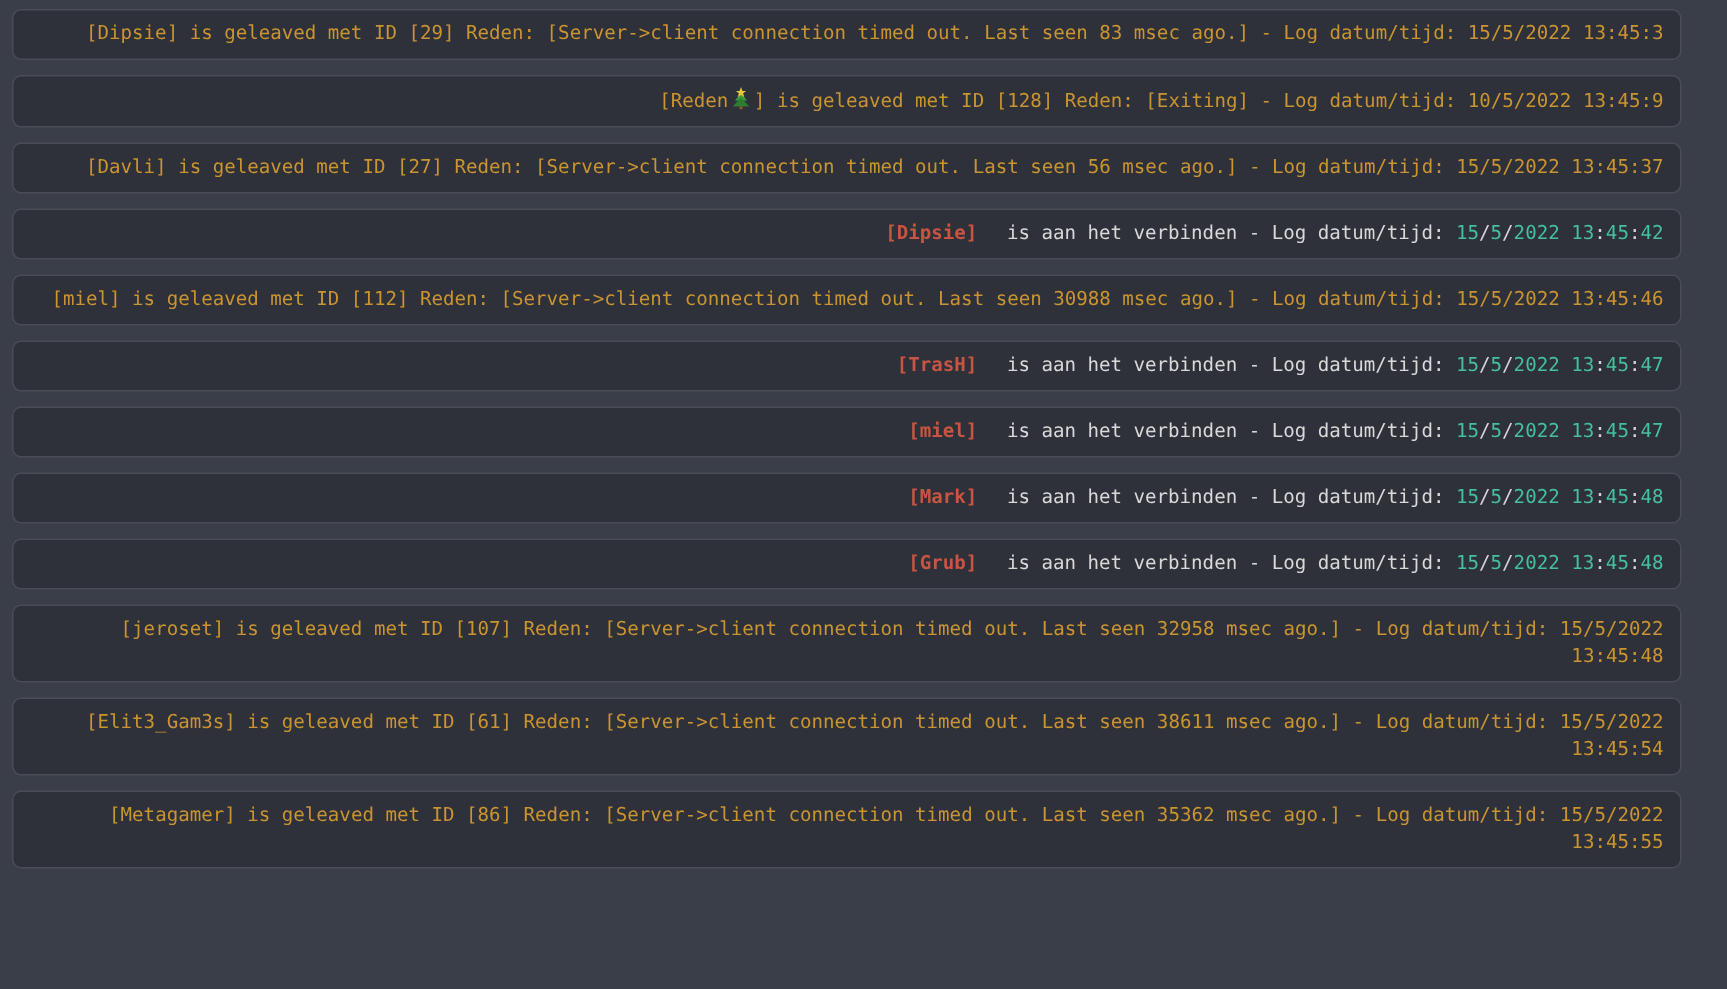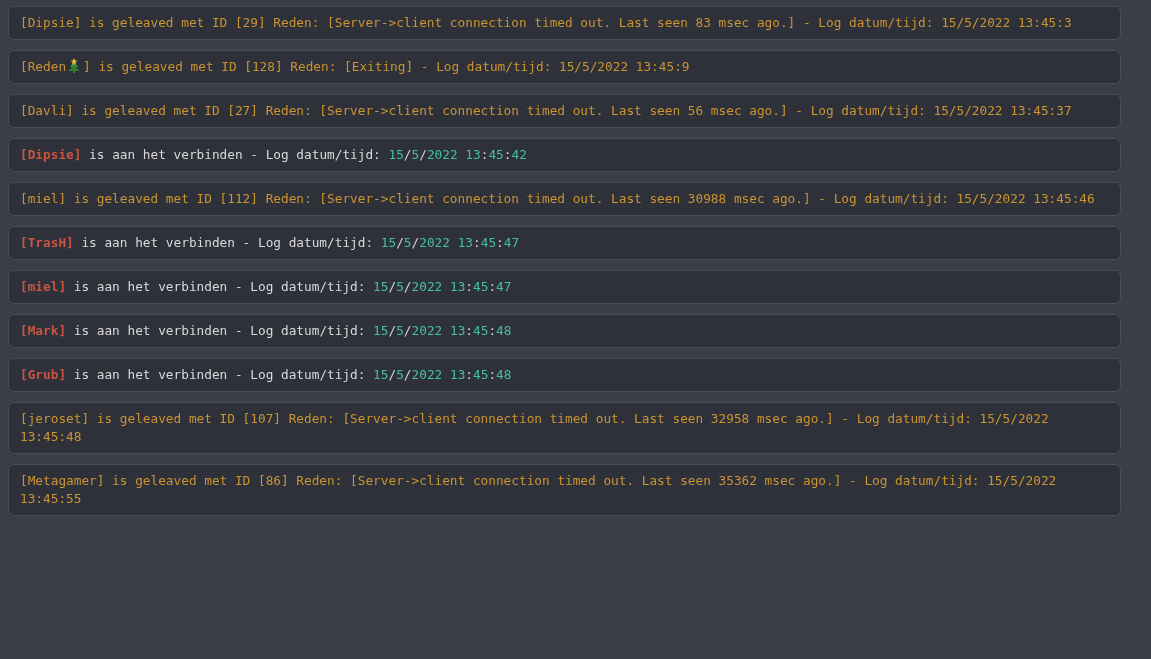--- a/index.html
+++ b/index.html
@@ -25,24 +25,25 @@
     line-height: 18px;
   }
   .log-row {
     background: var(--row_bg);
     border: 1px solid var(--row_border);
     border-radius: 6px;
     padding: 7px 11px;
     margin: 0 0 10px 0;
     white-space: normal;
     word-break: normal;
+    text-align: right;
   }
   .seg-orange { color: var(--orange); }
   .seg-red { color: var(--red); font-weight: bold; }
-  .seg-white { color: var(--white); }
+  .seg-white { color: var(--white); margin-left: 12px; }
   .seg-teal { color: var(--teal); }
   .seg-dtpunct { color: var(--datetime_punct); }
   .tree-icon {
     display: inline-block;
     width: 14px;
     height: 15px;
     margin: 0 2px 0 1px;
     vertical-align: -2px;
   }
   .tree-icon svg { display: block; }
@@ -50,23 +51,24 @@
 </head>
 <body>
 
 <div>
     <div class="log-row"><span class="seg-orange">[Dipsie] is geleaved met ID [29] Reden: [Server-&gt;client connection timed out. Last seen 83 msec ago.] - Log datum/tijd: 15/5/2022 13:45:3</span></div>
     <div class="log-row"><span class="seg-orange">[Reden</span><span class="tree-icon"><svg width="14" height="15" viewBox="0 0 14 15" xmlns="http://www.w3.org/2000/svg">
           <polygon points="7,4 11,9 3,9" fill="#3f9b3a"></polygon>
           <polygon points="7,7 12.5,13 1.5,13" fill="#2f7d31"></polygon>
           <rect x="6" y="13" width="2" height="2" fill="#8a5a2a"></rect>
           <polygon points="7,0 8,2.6 10.4,2.6 8.4,4.2 9.2,6.8 7,5.2 4.8,6.8 5.6,4.2 3.6,2.6 6,2.6" fill="#e8c73a"></polygon>
-        </svg></span><span class="seg-orange">] is geleaved met ID [128] Reden: [Exiting] - Log datum/tijd: 15/5/2022 13:45:9</span></div>
+        </svg></span><span class="seg-orange">] is geleaved met ID [128] Reden: [Exiting] - Log datum/tijd: 10/5/2022 13:45:9</span></div>
     <div class="log-row"><span class="seg-orange">[Davli] is geleaved met ID [27] Reden: [Server-&gt;client connection timed out. Last seen 56 msec ago.] - Log datum/tijd: 15/5/2022 13:45:37</span></div>
     <div class="log-row"><span class="seg-red">[Dipsie]</span><span class="seg-white"> is aan het verbinden - Log datum/tijd: </span><span><span class="seg-teal">1</span><span class="seg-teal">5</span><span class="seg-dtpunct">/</span><span class="seg-teal">5</span><span class="seg-dtpunct">/</span><span class="seg-teal">2</span><span class="seg-teal">0</span><span class="seg-teal">2</span><span class="seg-teal">2</span><span class="seg-teal"> </span><span class="seg-teal">1</span><span class="seg-teal">3</span><span class="seg-dtpunct">:</span><span class="seg-teal">4</span><span class="seg-teal">5</span><span class="seg-dtpunct">:</span><span class="seg-teal">4</span><span class="seg-teal">2</span></span></div>
     <div class="log-row"><span class="seg-orange">[miel] is geleaved met ID [112] Reden: [Server-&gt;client connection timed out. Last seen 30988 msec ago.] - Log datum/tijd: 15/5/2022 13:45:46</span></div>
     <div class="log-row"><span class="seg-red">[TrasH]</span><span class="seg-white"> is aan het verbinden - Log datum/tijd: </span><span><span class="seg-teal">1</span><span class="seg-teal">5</span><span class="seg-dtpunct">/</span><span class="seg-teal">5</span><span class="seg-dtpunct">/</span><span class="seg-teal">2</span><span class="seg-teal">0</span><span class="seg-teal">2</span><span class="seg-teal">2</span><span class="seg-teal"> </span><span class="seg-teal">1</span><span class="seg-teal">3</span><span class="seg-dtpunct">:</span><span class="seg-teal">4</span><span class="seg-teal">5</span><span class="seg-dtpunct">:</span><span class="seg-teal">4</span><span class="seg-teal">7</span></span></div>
     <div class="log-row"><span class="seg-red">[miel]</span><span class="seg-white"> is aan het verbinden - Log datum/tijd: </span><span><span class="seg-teal">1</span><span class="seg-teal">5</span><span class="seg-dtpunct">/</span><span class="seg-teal">5</span><span class="seg-dtpunct">/</span><span class="seg-teal">2</span><span class="seg-teal">0</span><span class="seg-teal">2</span><span class="seg-teal">2</span><span class="seg-teal"> </span><span class="seg-teal">1</span><span class="seg-teal">3</span><span class="seg-dtpunct">:</span><span class="seg-teal">4</span><span class="seg-teal">5</span><span class="seg-dtpunct">:</span><span class="seg-teal">4</span><span class="seg-teal">7</span></span></div>
     <div class="log-row"><span class="seg-red">[Mark]</span><span class="seg-white"> is aan het verbinden - Log datum/tijd: </span><span><span class="seg-teal">1</span><span class="seg-teal">5</span><span class="seg-dtpunct">/</span><span class="seg-teal">5</span><span class="seg-dtpunct">/</span><span class="seg-teal">2</span><span class="seg-teal">0</span><span class="seg-teal">2</span><span class="seg-teal">2</span><span class="seg-teal"> </span><span class="seg-teal">1</span><span class="seg-teal">3</span><span class="seg-dtpunct">:</span><span class="seg-teal">4</span><span class="seg-teal">5</span><span class="seg-dtpunct">:</span><span class="seg-teal">4</span><span class="seg-teal">8</span></span></div>
     <div class="log-row"><span class="seg-red">[Grub]</span><span class="seg-white"> is aan het verbinden - Log datum/tijd: </span><span><span class="seg-teal">1</span><span class="seg-teal">5</span><span class="seg-dtpunct">/</span><span class="seg-teal">5</span><span class="seg-dtpunct">/</span><span class="seg-teal">2</span><span class="seg-teal">0</span><span class="seg-teal">2</span><span class="seg-teal">2</span><span class="seg-teal"> </span><span class="seg-teal">1</span><span class="seg-teal">3</span><span class="seg-dtpunct">:</span><span class="seg-teal">4</span><span class="seg-teal">5</span><span class="seg-dtpunct">:</span><span class="seg-teal">4</span><span class="seg-teal">8</span></span></div>
     <div class="log-row"><span class="seg-orange">[jeroset] is geleaved met ID [107] Reden: [Server-&gt;client connection timed out. Last seen 32958 msec ago.] - Log datum/tijd: 15/5/2022 13:45:48</span></div>
+    <div class="log-row"><span class="seg-orange">[Elit3_Gam3s] is geleaved met ID [61] Reden: [Server-&gt;client connection timed out. Last seen 38611 msec ago.] - Log datum/tijd: 15/5/2022 13:45:54</span></div>
     <div class="log-row"><span class="seg-orange">[Metagamer] is geleaved met ID [86] Reden: [Server-&gt;client connection timed out. Last seen 35362 msec ago.] - Log datum/tijd: 15/5/2022 13:45:55</span></div>
   </div>
 
 </body></html>

